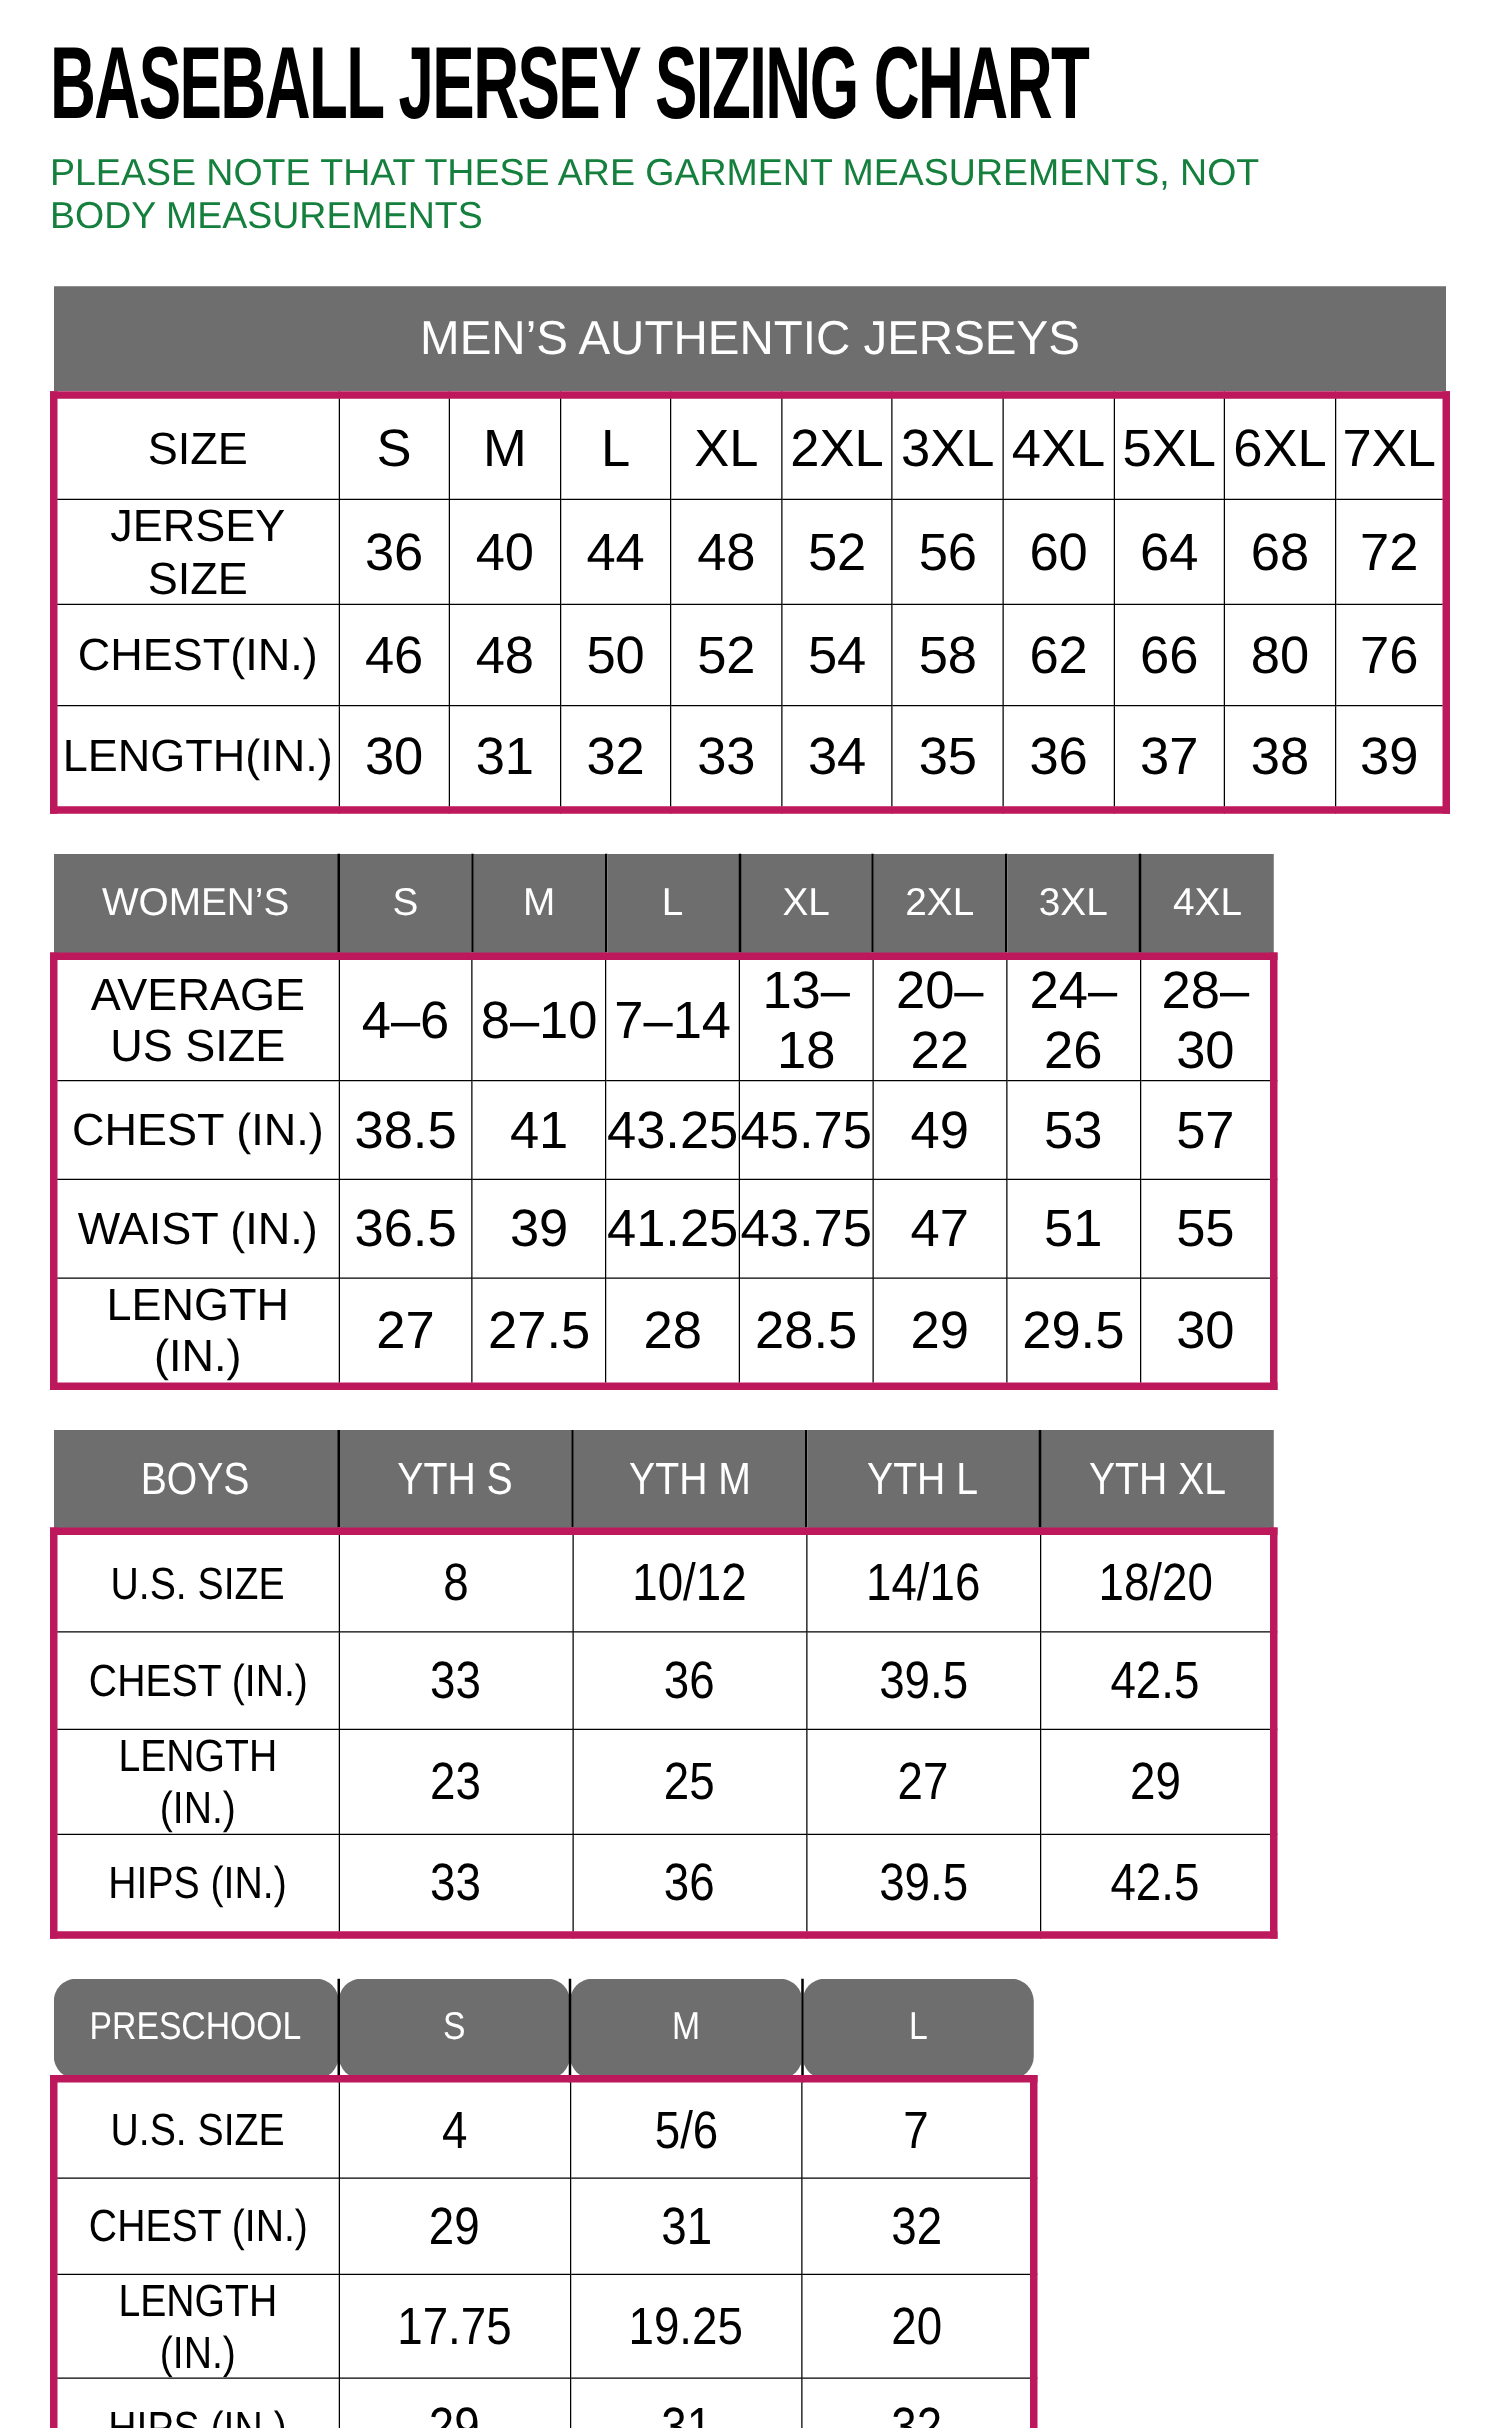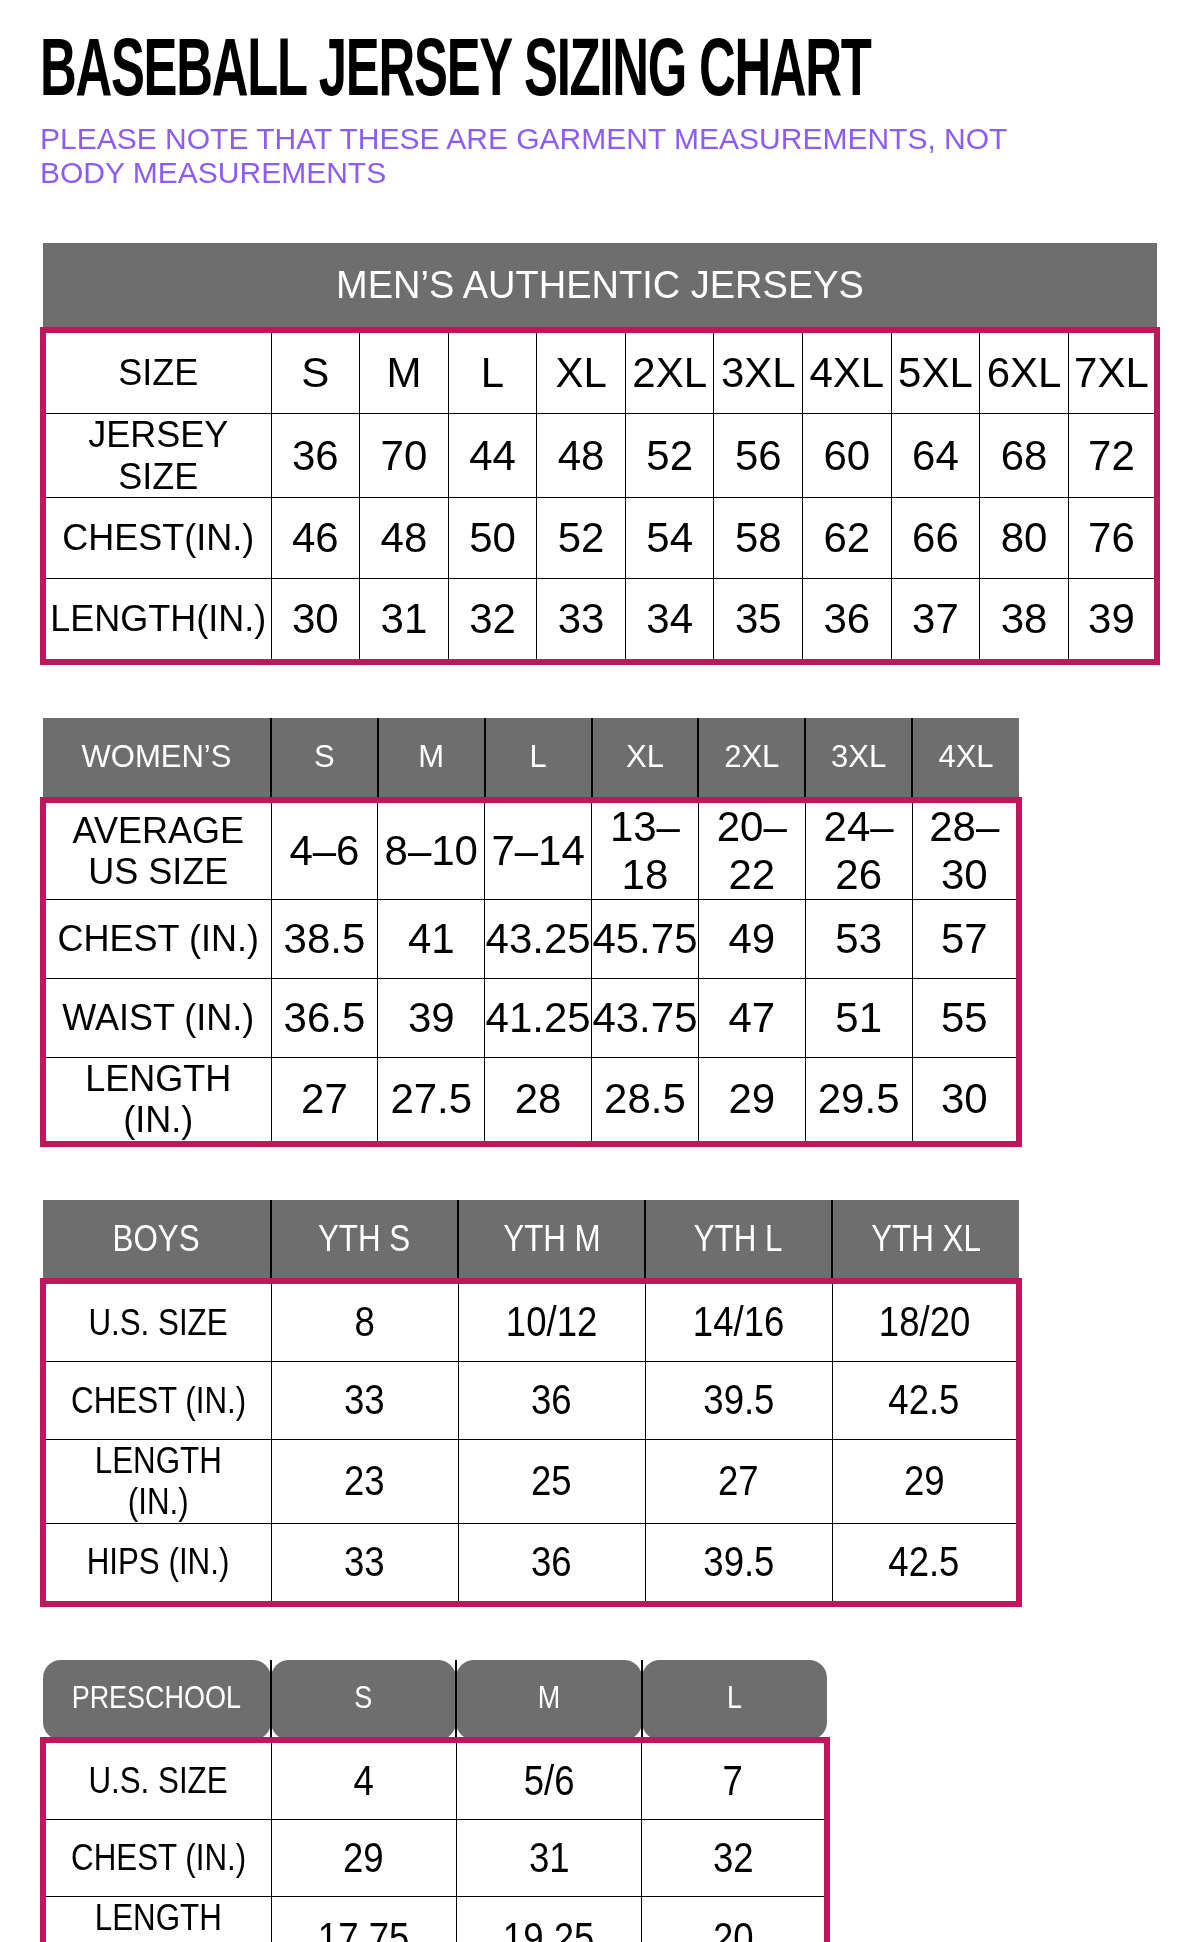--- a/index.html
+++ b/index.html
@@ -16,31 +16,31 @@
     font-size: 82px;
     font-weight: bold;
     line-height: 1.0;
     white-space: nowrap;
     letter-spacing: -2px;
     transform: scaleX(0.62);
     transform-origin: left center;
   }
 
   .note {
-    color: #8b5cf6;
+    color: #15803d;
     font-size: 30px;
     line-height: 1.12;
     max-width: 1010px;
-    margin: 0 0 54px 0;
+    margin: 0 0 40px 0;
   }
 
   table.chart {
     border-collapse: collapse;
     table-layout: fixed;
-    margin: 0 0 53px 0;
+    margin: 0 0 32px 0;
   }
   table.chart tbody { border: 6px solid #be185d; }
   table.chart tbody td { border: 1px solid #000; }
   table.chart td, table.chart th {
     text-align: center;
     vertical-align: middle;
     padding: 0;
     overflow: hidden;
   }
   thead th.banner {
@@ -107,21 +107,21 @@
         <td class="d">2XL</td>
         <td class="d">3XL</td>
         <td class="d">4XL</td>
         <td class="d">5XL</td>
         <td class="d">6XL</td>
         <td class="d">7XL</td>
       </tr>
       <tr>
         <td class="row-label">JERSEY SIZE</td>
         <td class="d">36</td>
-        <td class="d">70</td>
+        <td class="d">40</td>
         <td class="d">44</td>
         <td class="d">48</td>
         <td class="d">52</td>
         <td class="d">56</td>
         <td class="d">60</td>
         <td class="d">64</td>
         <td class="d">68</td>
         <td class="d">72</td>
       </tr>
       <tr>

